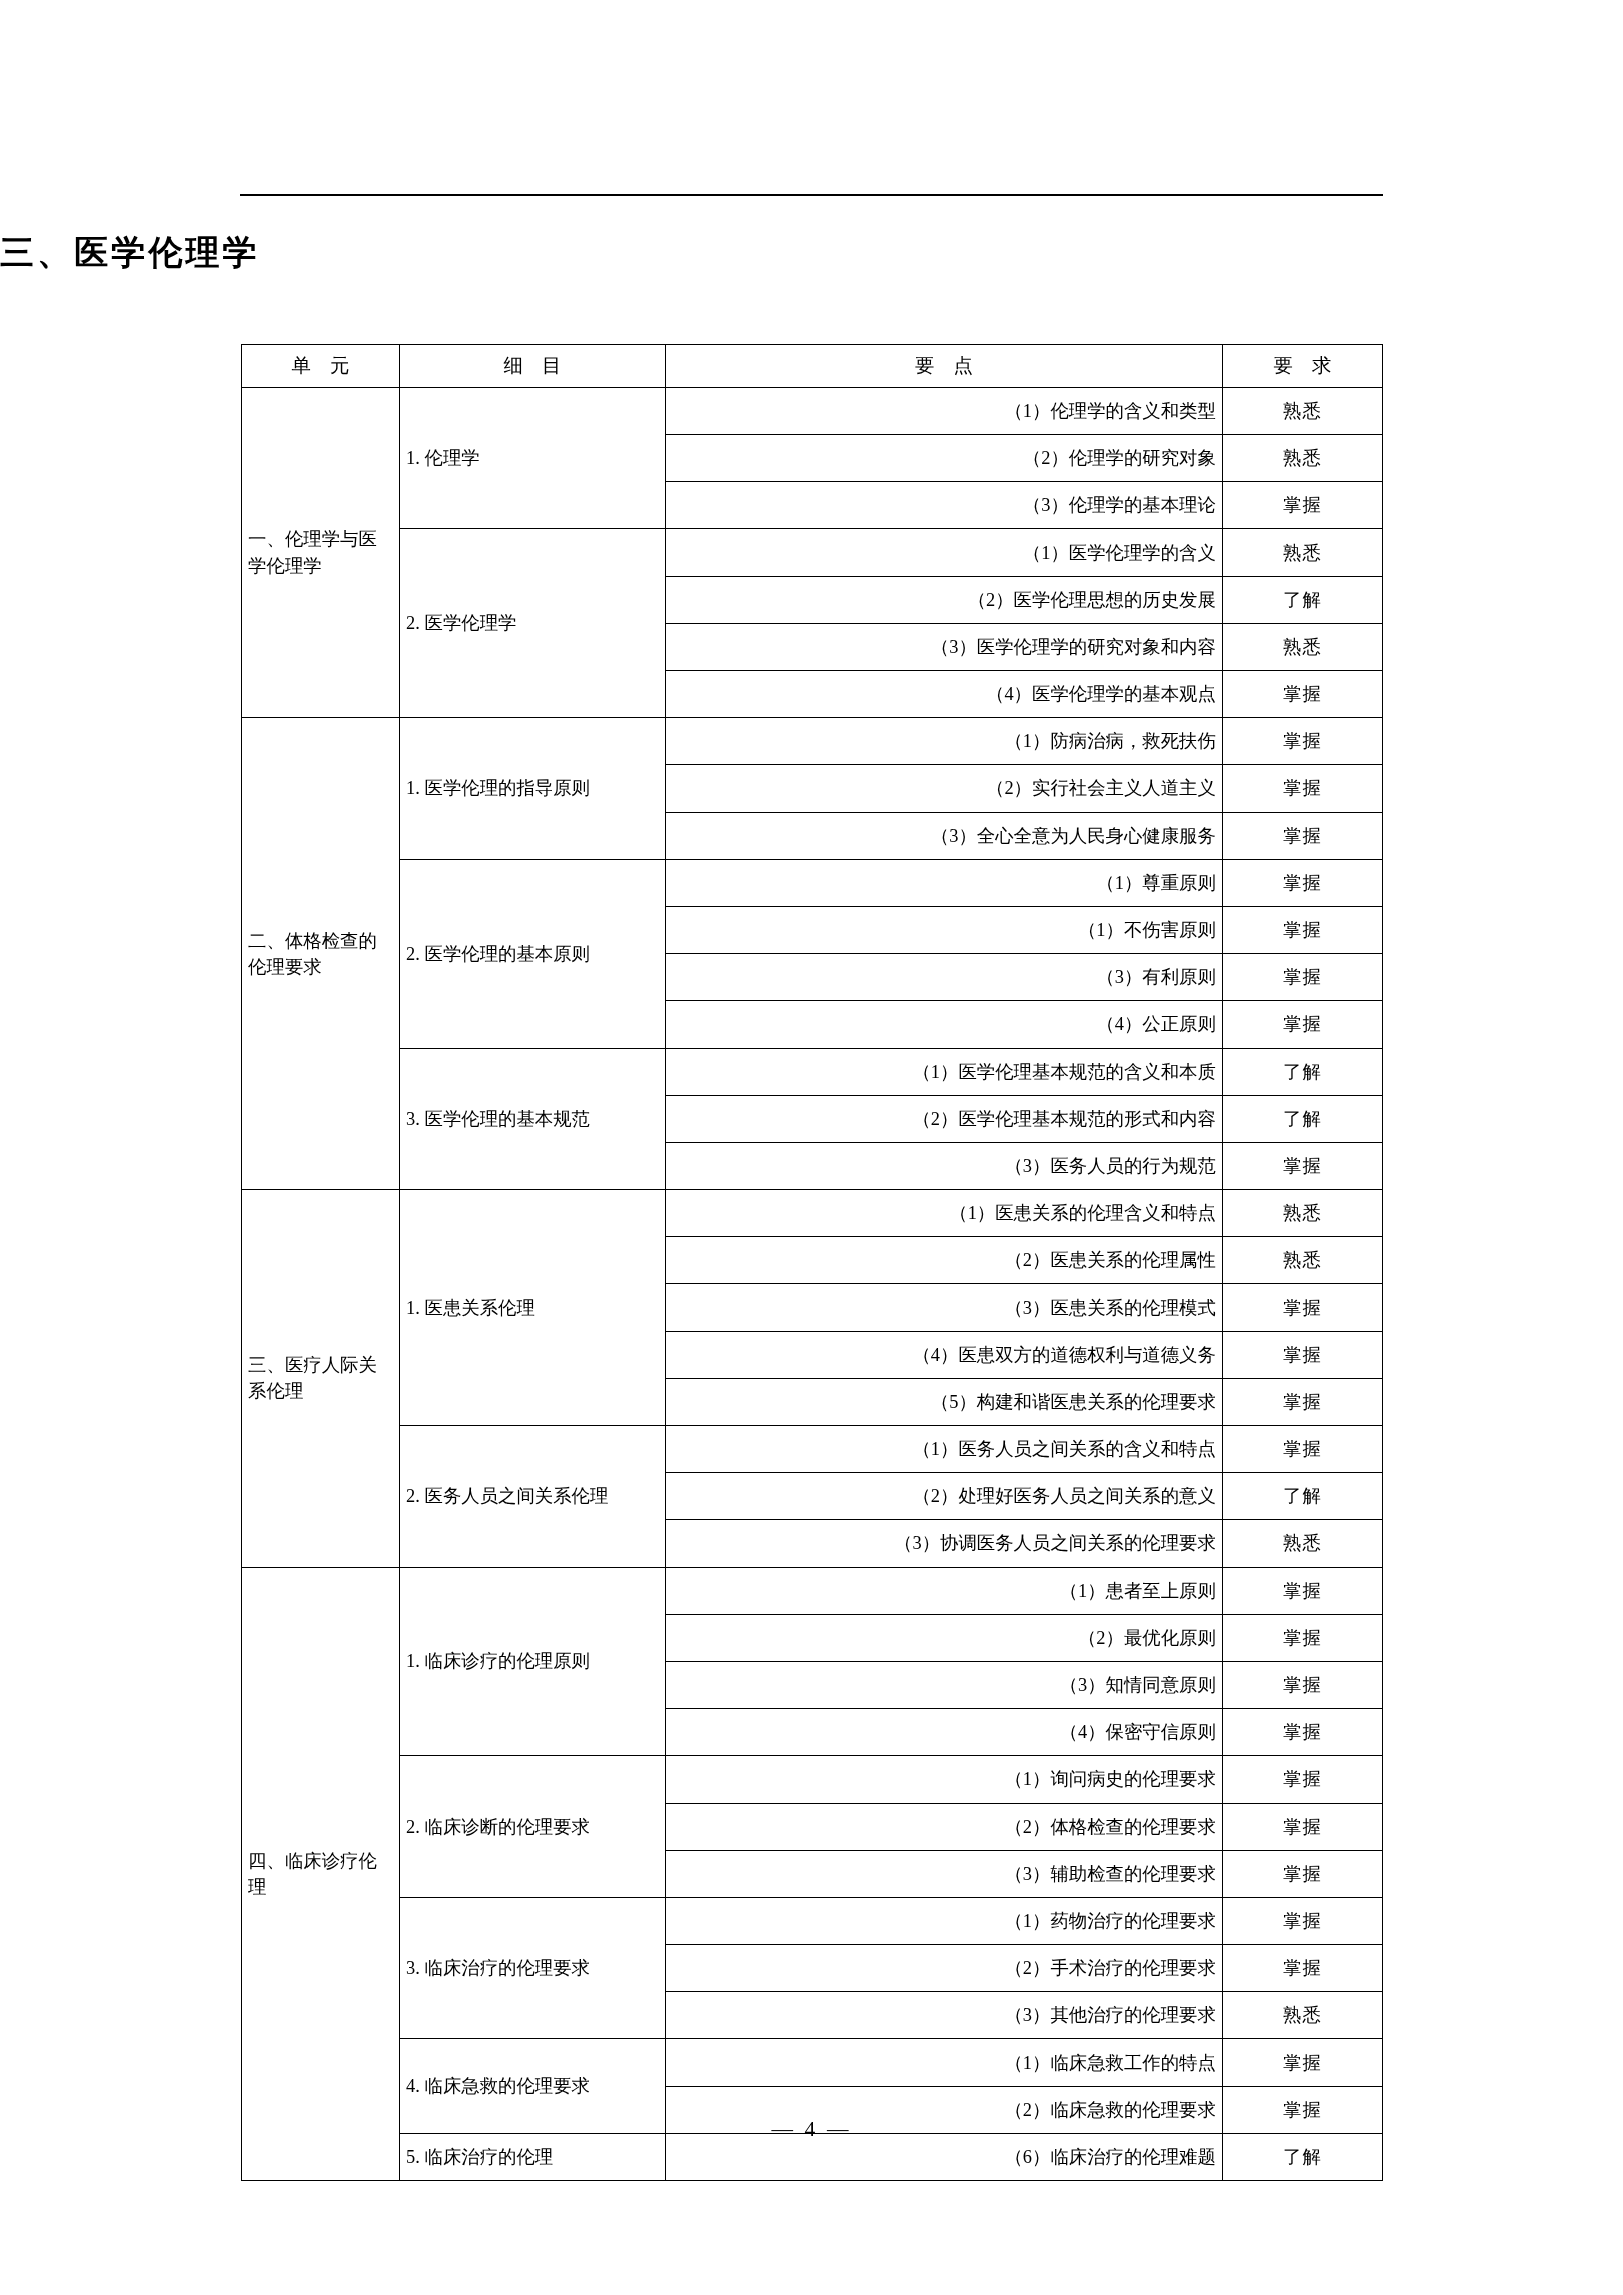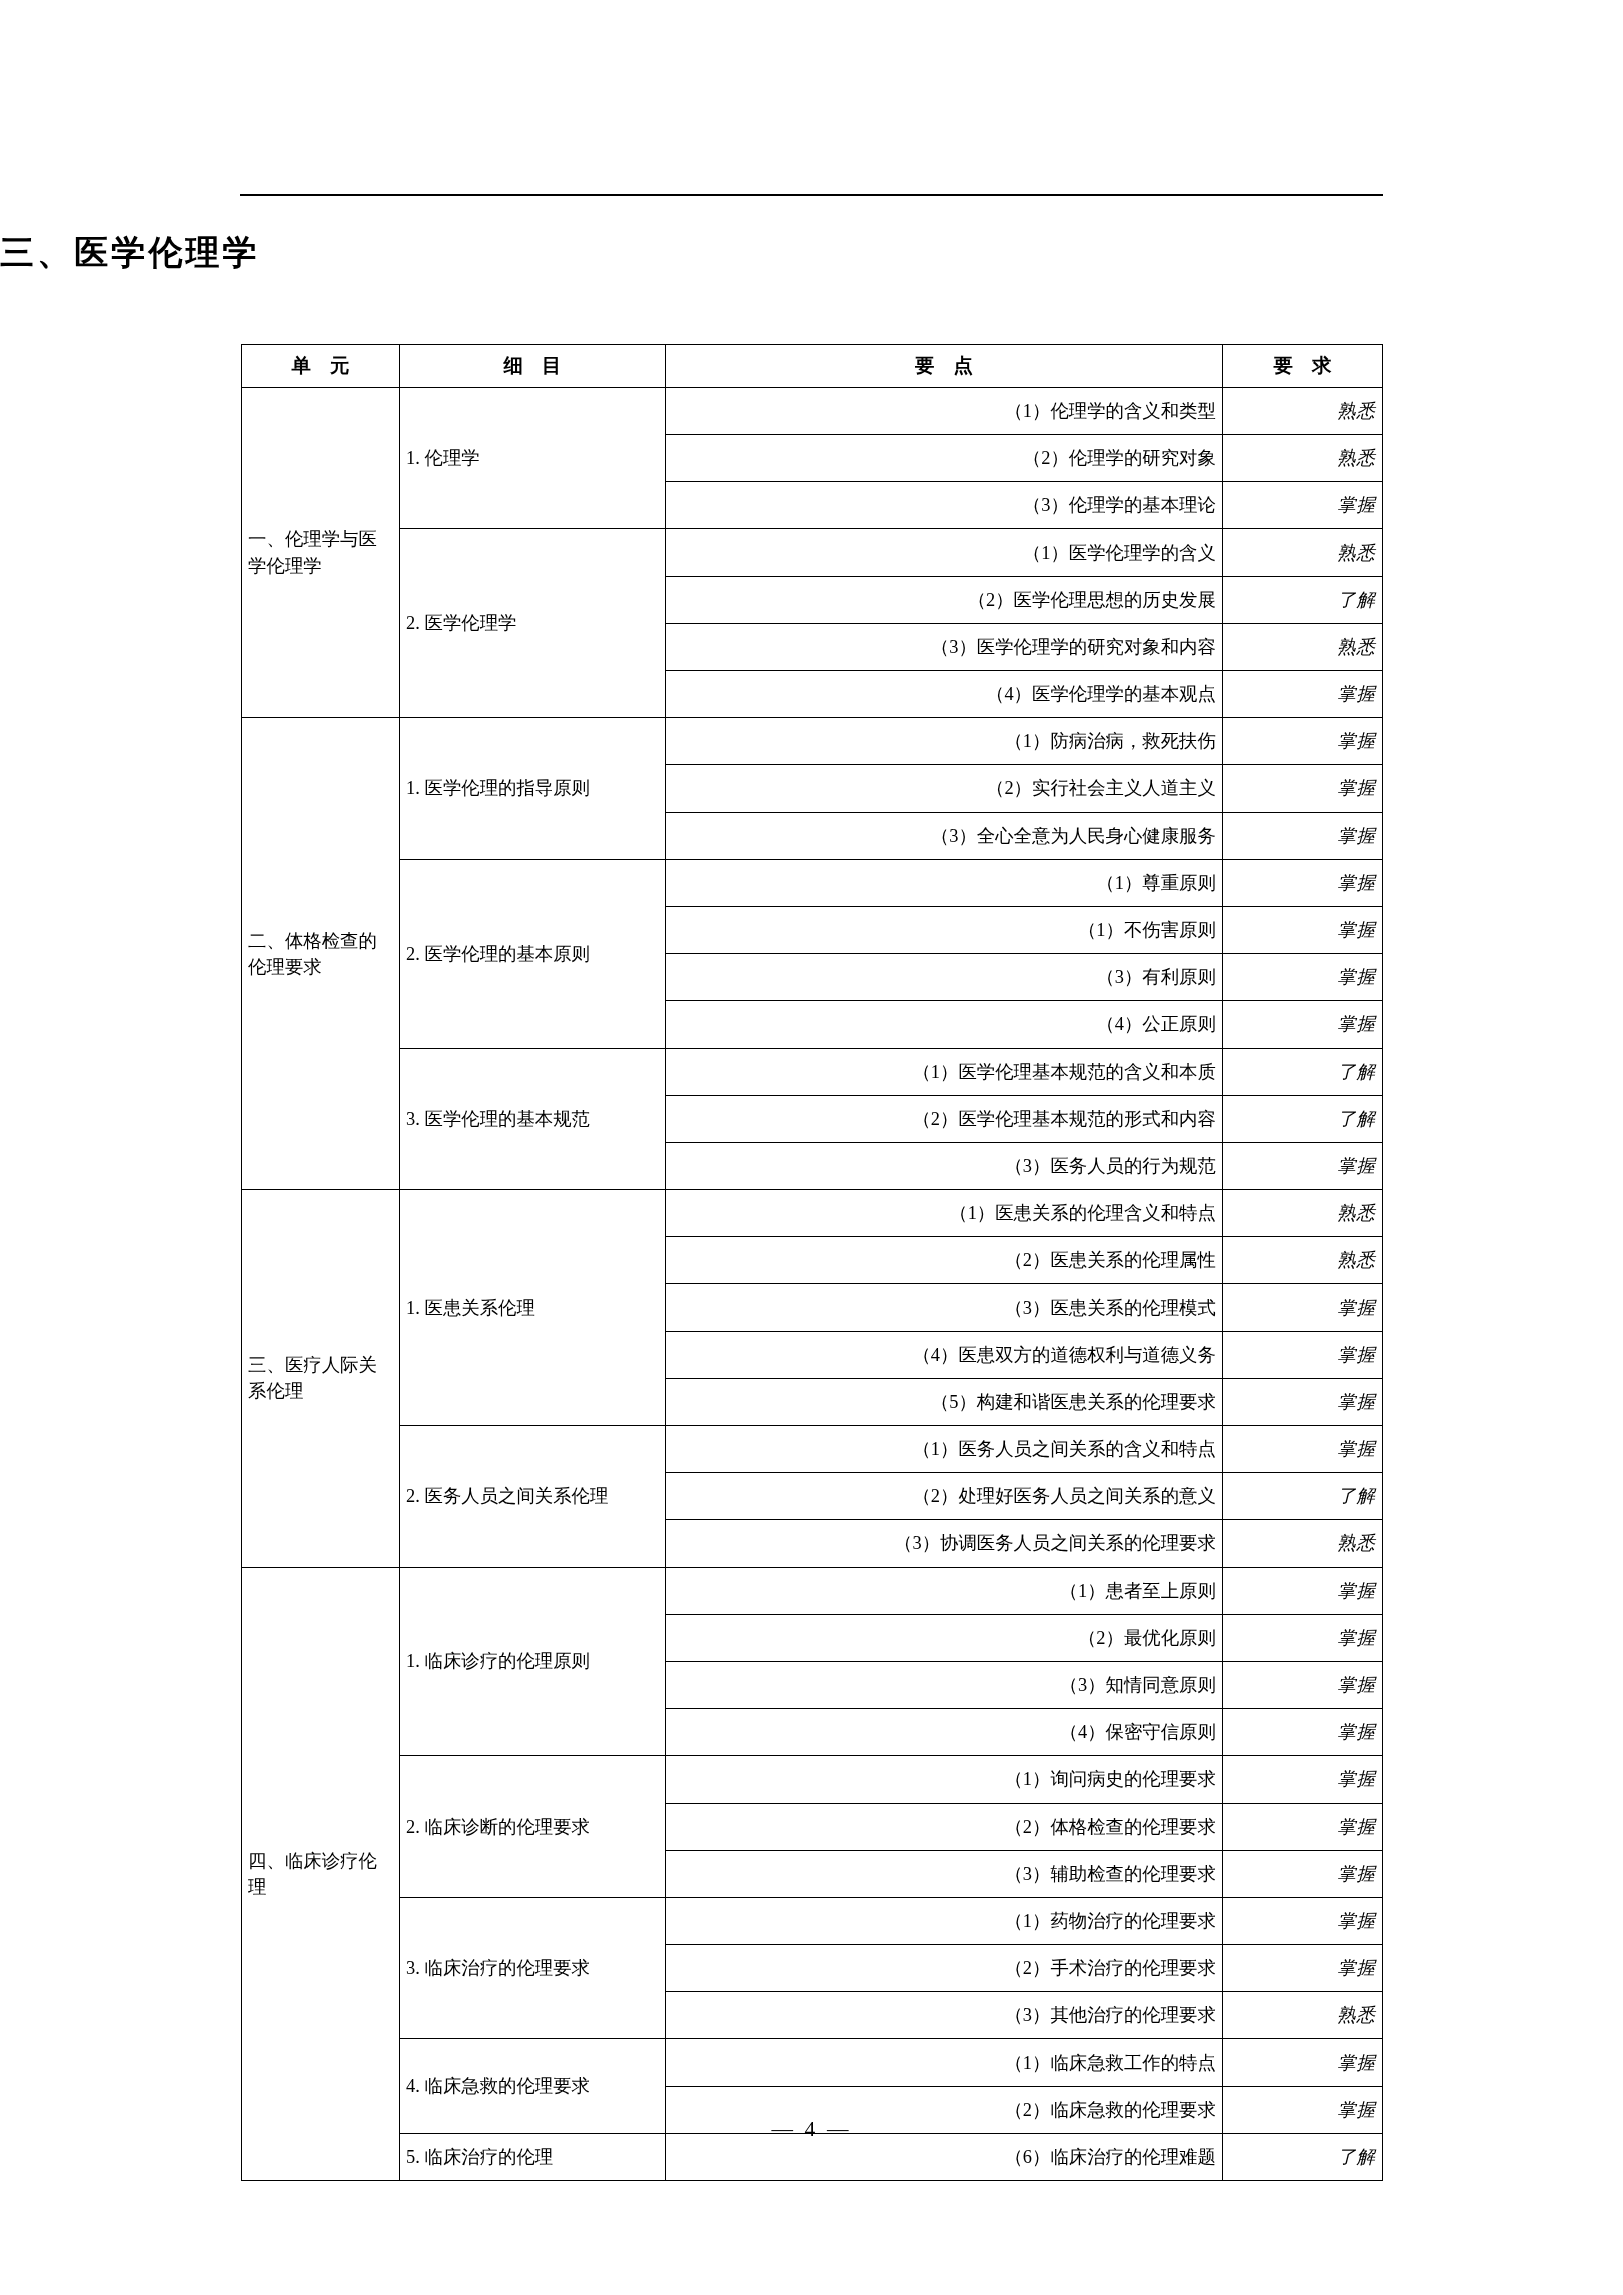--- a/index.html
+++ b/index.html
@@ -50,21 +50,21 @@
   table.main td, table.main th {
     border: 1px solid #000;
     font-size: 18.4px;
     line-height: 1.42;
     padding: 4.1px 6.1px;
     vertical-align: middle;
     font-family: "Liberation Serif", "DejaVu Serif", serif;
   }
   table.main th {
     text-align: center;
-    font-weight: bold;
+    font-weight: normal;
     letter-spacing: 7.2px;
     padding: 7.2px 0 7.2px 7.2px;
     font-size: 19.4px;
   }
   col.c-unit { width: 158px; }
   col.c-detail { width: 266px; }
   col.c-point { width: 557px; }
   col.c-req { width: 160px; }
 
   td.unit {
@@ -81,24 +81,23 @@
     font-size: 19.4px;
     line-height: 1.55;
   }
   td.point {
     text-align: right;
     padding-left: 15.3px;
     font-size: 19.4px;
     height: 38px;
   }
   td.req {
-    text-align: right;
+    text-align: center;
     font-size: 19.4px;
     letter-spacing: 1px;
-    font-style: italic;
   }
   .page-number {
     position: absolute;
     left: 0;
     top: 2117px;
     width: 1623px;
     text-align: center;
     font-size: 21.5px;
     letter-spacing: 3.1px;
   }

